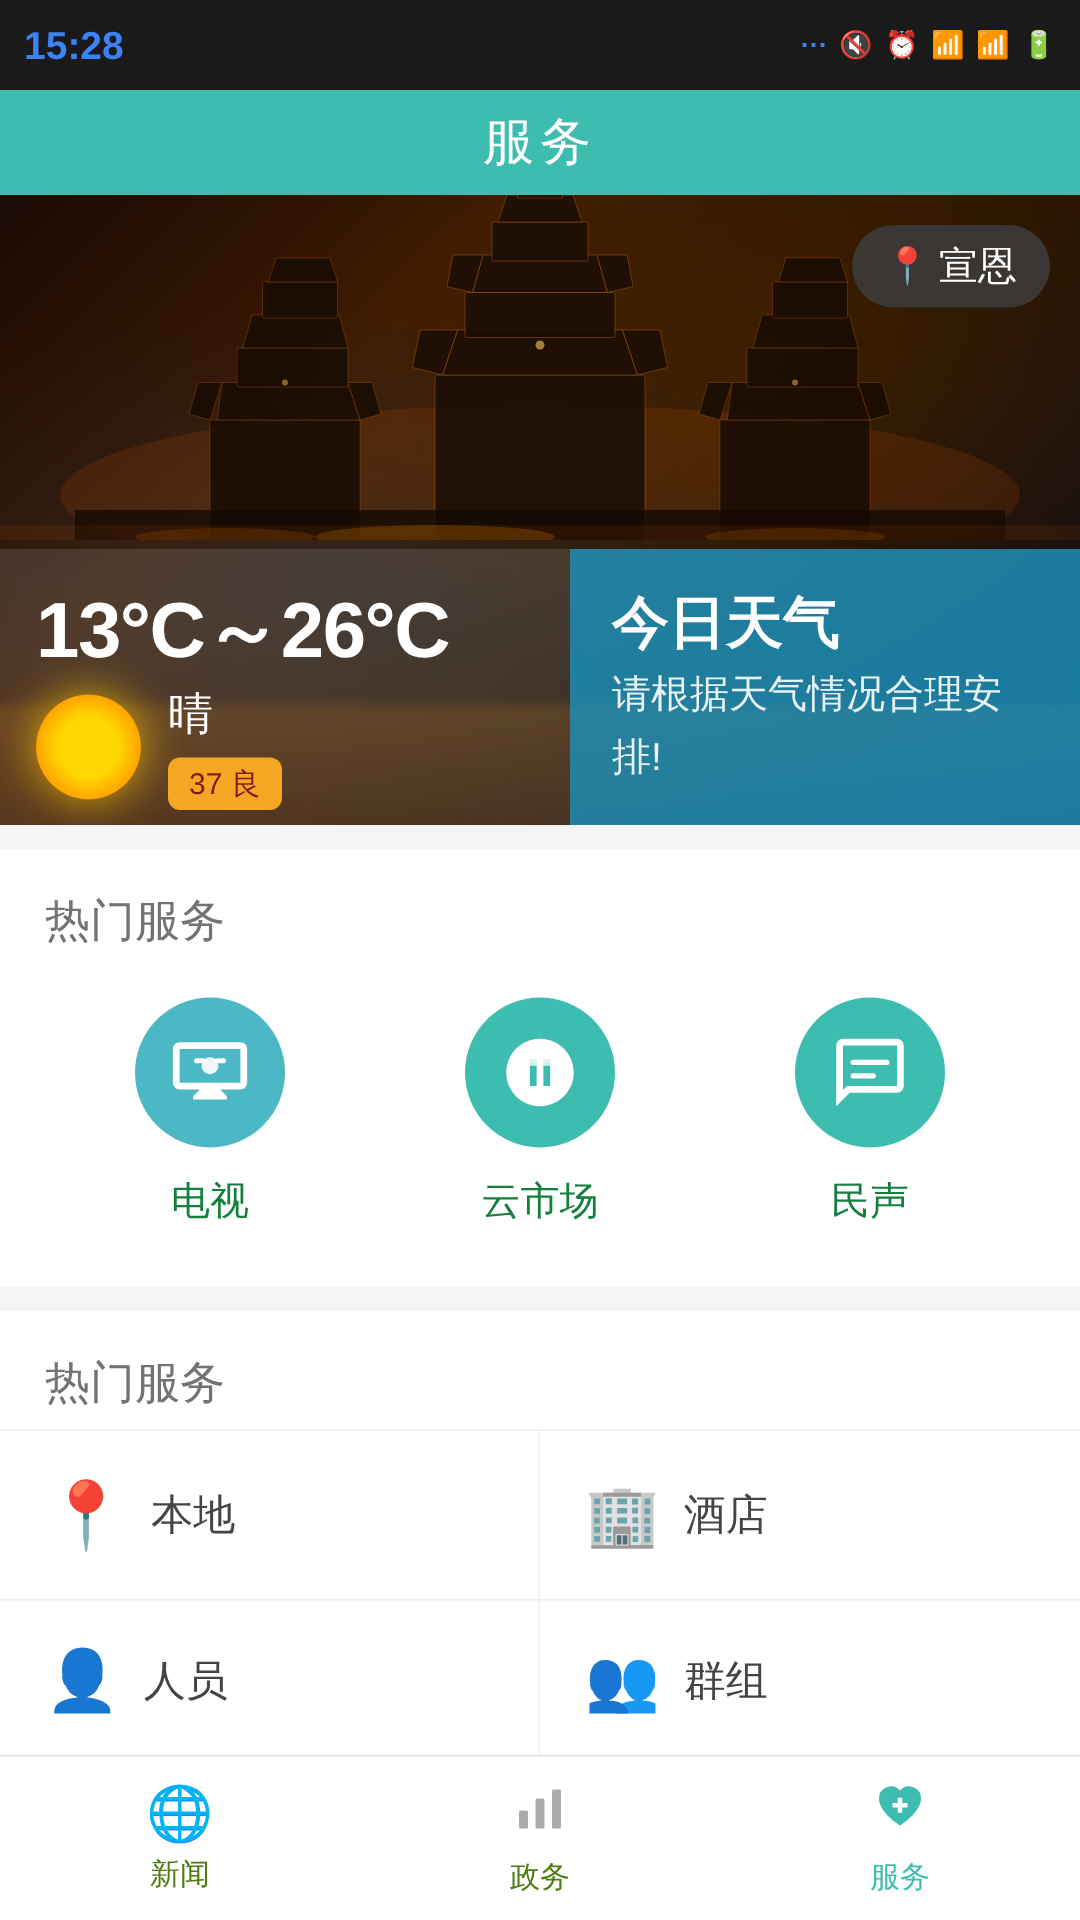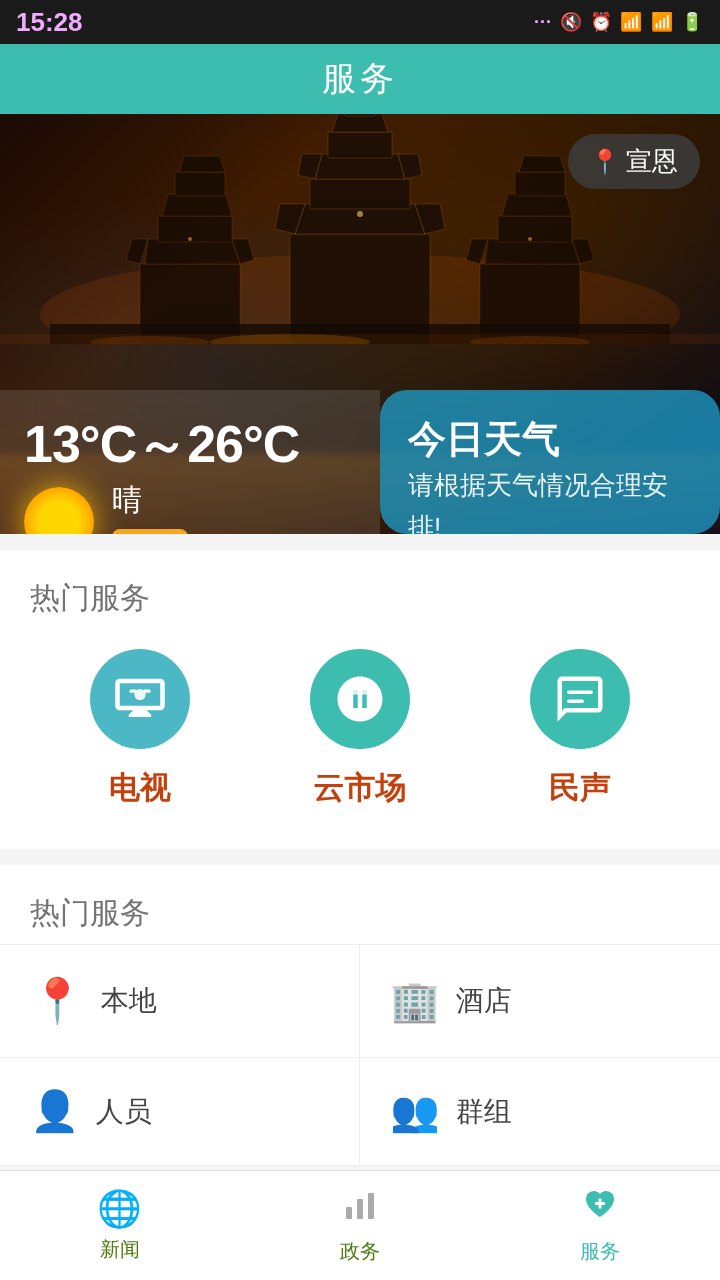--- a/index.html
+++ b/index.html
@@ -8,22 +8,22 @@
       width: 720px;
       min-height: 1280px;
       font-family: -apple-system, 'PingFang SC', 'Microsoft YaHei', sans-serif;
       background: #f5f5f5;
       overflow-x: hidden;
     }
 
     
     .status-bar {
       background: #1a1a1a;
-      color: #f0abfc;
-      height: 44px;
+      color: #3b82f6;
+      height: 60px;
       display: flex;
       align-items: center;
       justify-content: space-between;
       padding: 0 16px;
       font-size: 26px;
       font-weight: 600;
     }
     .status-bar .time { font-size: 26px; }
     .status-bar .icons { display: flex; align-items: center; gap: 8px; font-size: 18px; }
 
@@ -91,21 +91,21 @@
       font-size: 24px;
     }
 
     
     .weather-card {
       position: absolute;
       bottom: 0;
       left: 0;
       right: 0;
       display: flex;
-      height: 144px;
+      height: 184px;
     }
     .weather-left {
       background: rgba(255,255,255,0.12);
       backdrop-filter: blur(4px);
       flex: 0 0 380px;
       padding: 20px 24px;
       display: flex;
       flex-direction: column;
       justify-content: space-between;
     }
@@ -148,21 +148,20 @@
     }
 
     .weather-right {
       flex: 1;
       background: rgba(30,170,220,0.7);
       backdrop-filter: blur(4px);
       padding: 24px 28px;
       display: flex;
       flex-direction: column;
       justify-content: space-around;
-      border-radius: 27px;
     }
     .weather-title {
       color: #fff;
       font-size: 38px;
       font-weight: 600;
     }
     .weather-advice {
       color: rgba(255,255,255,0.9);
       font-size: 26px;
       line-height: 1.6;
@@ -196,23 +195,22 @@
       height: 100px;
       border-radius: 50%;
       display: flex;
       align-items: center;
       justify-content: center;
     }
     .icon-tv { background: #4db8c5; }
     .icon-chat { background: #3dbdb0; }
     .icon-market { background: #3dbdb0; }
     .service-label {
-      color: #c2410c;
-      font-size: 31px;
-      font-weight: bold;
+      color: #15803d;
+      font-size: 26px;
     }
 
     
     .icon-svg {
       width: 54px;
       height: 54px;
       fill: #fff;
     }
 
     

